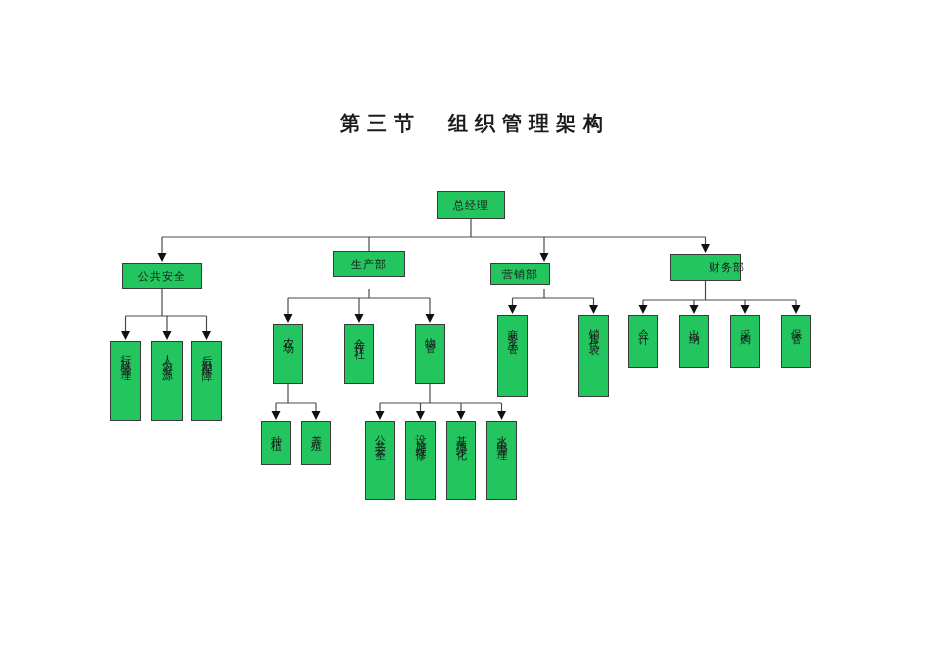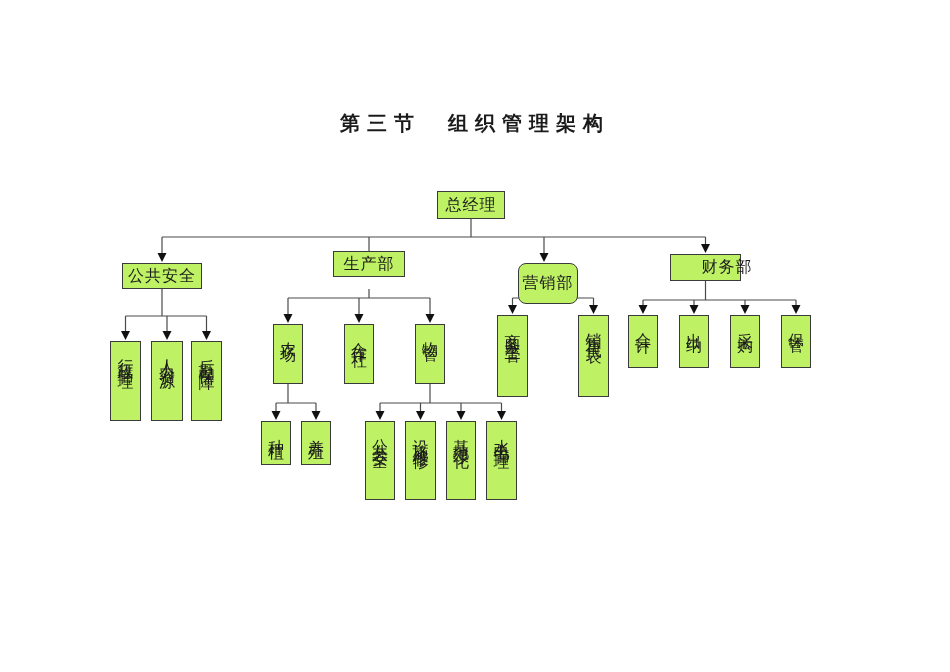--- a/index.html
+++ b/index.html
@@ -30,25 +30,25 @@
   }
   #connectors {
     position: absolute;
     left: 0;
     top: 0;
     pointer-events: none;
   }
   .node {
     position: absolute;
     box-sizing: border-box;
-    background: #bef264;
+    background: #22c55e;
     border: 1px solid var(--line-strong, #3a3a3a);
     display: flex;
     color: var(--ink, #1a1a1a);
-    font-size: 16px;
+    font-size: 11px;
   }
   .node.h {
     align-items: center;
     justify-content: center;
     letter-spacing: 1px;
     white-space: nowrap;
   }
   .node.v {
     justify-content: center;
     align-items: flex-start;
@@ -129,21 +129,21 @@
 
 <div class="node h" style="left: 437px; top: 191px; width: 68px; height: 28px;">
       <span class="label">总经理</span>
     </div>
     <div class="node h" style="left: 122px; top: 263px; width: 80px; height: 26px;">
       <span class="label">公共安全</span>
     </div>
     <div class="node h" style="left: 333px; top: 251px; width: 72px; height: 26px;">
       <span class="label">生产部</span>
     </div>
-    <div class="node h" style="left: 518px; top: 263px; width: 60px; height: 41px; border-radius: 8px;">
+    <div class="node h" style="left: 490px; top: 263px; width: 60px; height: 22px;">
       <span class="label">营销部</span>
     </div>
     <div class="node h" style="left: 670px; top: 254px; width: 71px; height: 27px; padding-left: 43px;">
       <span class="label">财务部</span>
     </div>
     <div class="node v" style="left: 110px; top: 341px; width: 31px; height: 80px;">
       <span class="label">行政管理</span>
     </div>
     <div class="node v" style="left: 151px; top: 341px; width: 32px; height: 80px;">
       <span class="label">人力资源</span>

